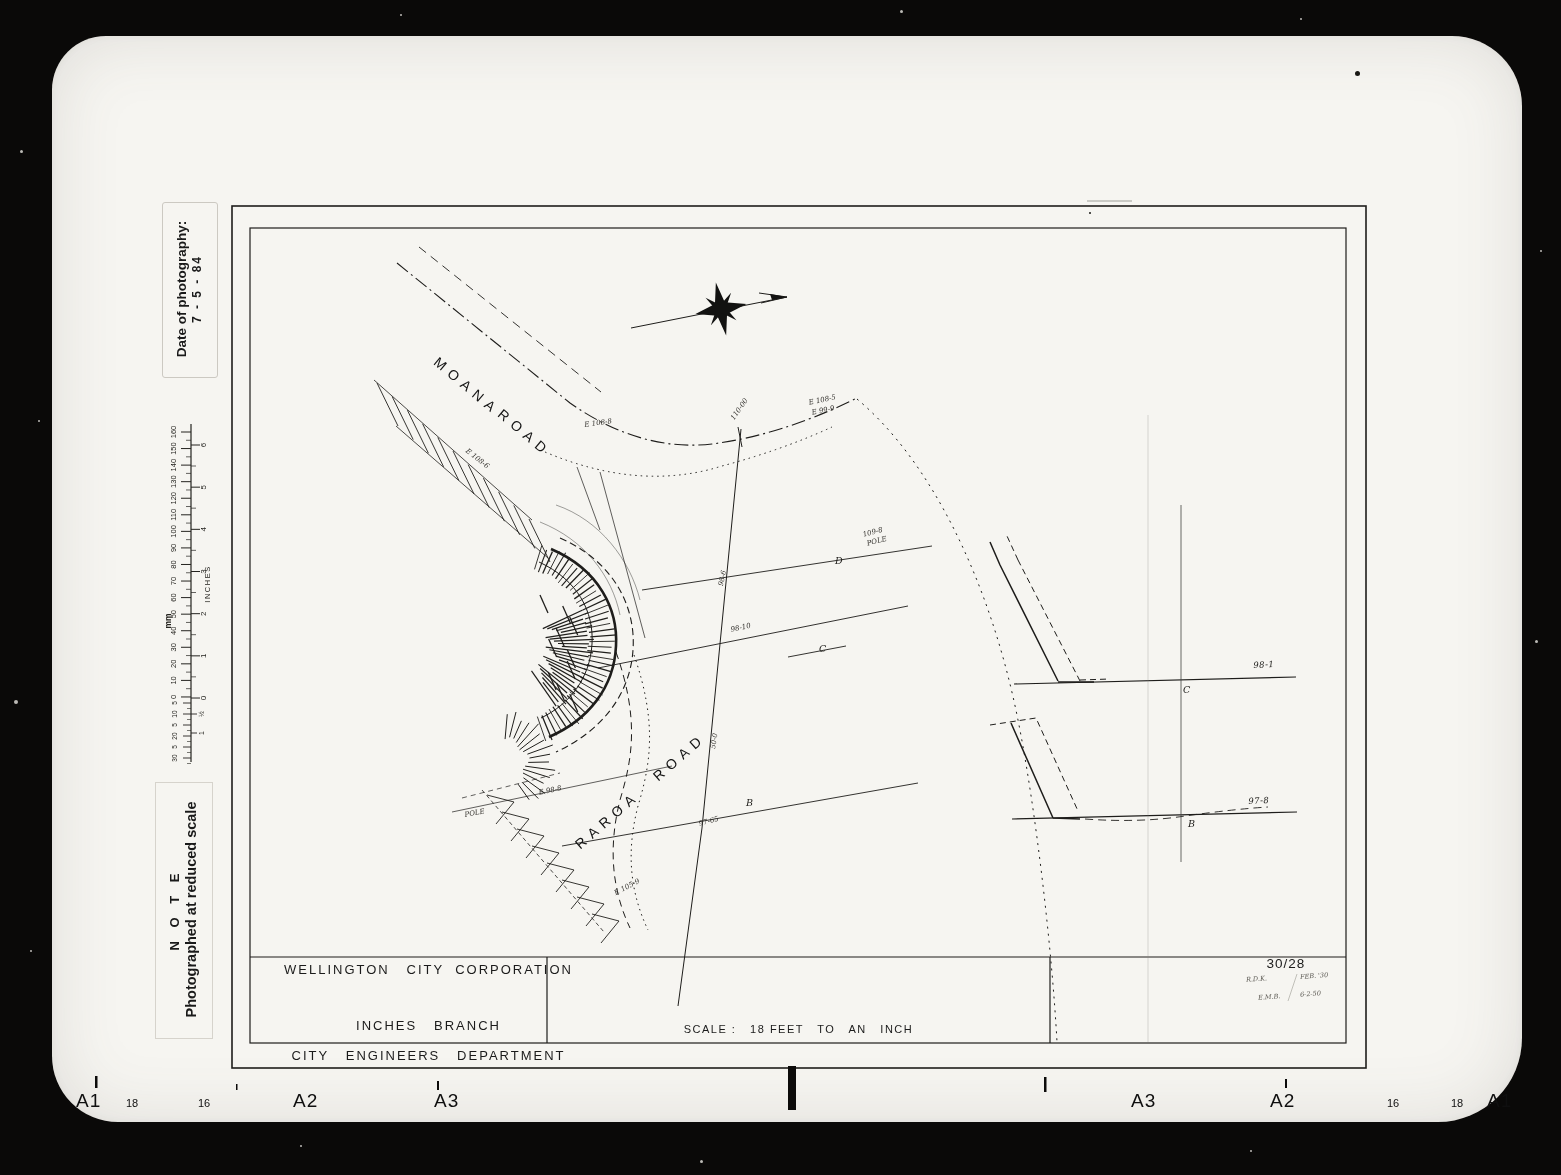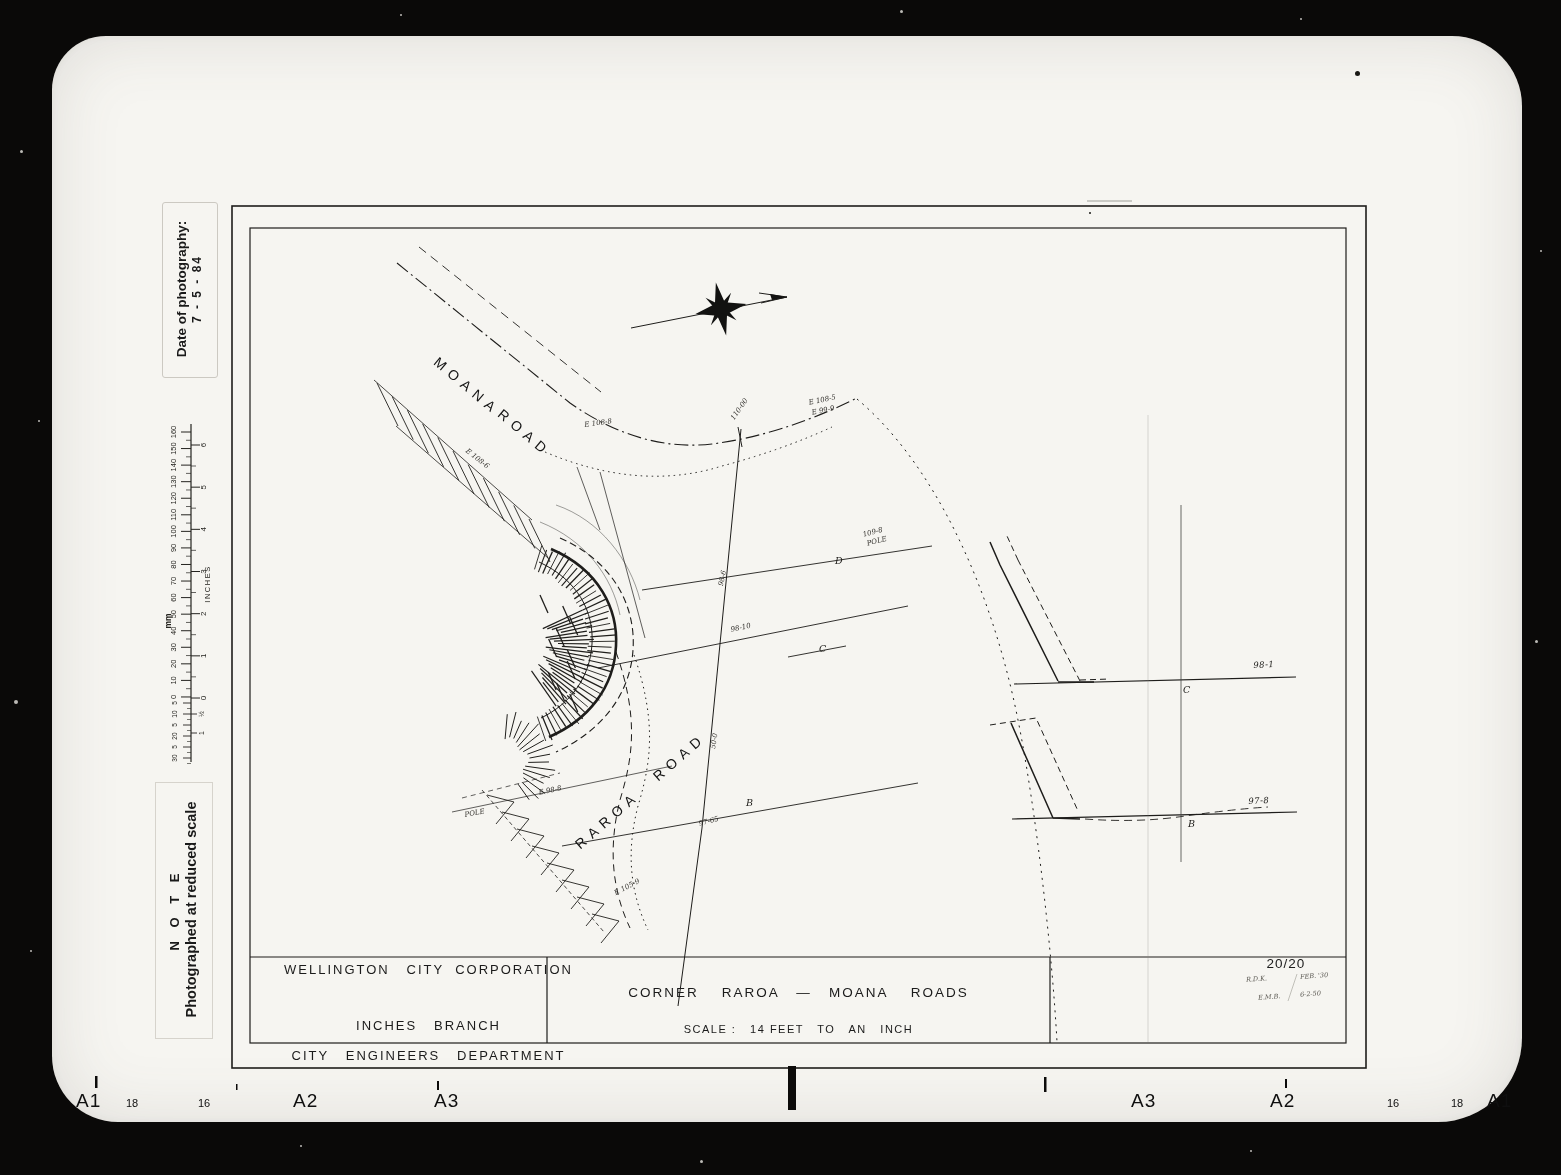--- a/index.html
+++ b/index.html
@@ -365,23 +365,22 @@
   </div>
 
   <div class="roadword" style="left:436px;top:352px;transform:rotate(40deg)">MOANA</div>
   <div class="roadword" style="left:500px;top:404px;transform:rotate(40deg)">ROAD</div>
   <div class="roadword" style="left:577px;top:838px;transform:rotate(-41deg)">RAROA</div>
   <div class="roadword" style="left:655px;top:770px;transform:rotate(-41deg)">ROAD</div>
 
   <div class="tb l" style="top:962px">WELLINGTON   CITY  CORPORATION</div>
   <div class="tb l" style="top:1048px">CITY   ENGINEERS   DEPARTMENT</div>
   <div class="tb l" style="top:1018px">INCHES   BRANCH</div>
-  <div class="tb m" style="top:985px">CORNER    RAROA   —   MOANA    ROADS</div>
-  <div class="tb m sc" style="top:1023px">SCALE :   14 FEET   TO   AN   INCH</div>
-  <div class="tb no" style="top:956px">20/20</div>
+  <div class="tb m sc" style="top:1023px">SCALE :   18 FEET   TO   AN   INCH</div>
+  <div class="tb no" style="top:956px">30/28</div>
   <div class="sig" style="left:1246px;top:975px">R.D.K.</div>
   <div class="sig" style="left:1300px;top:972px">FEB. '30</div>
   <div class="sig" style="left:1258px;top:993px">E.M.B.</div>
   <div class="sig" style="left:1300px;top:990px">6-2-50</div>
 
   <div class="layer" id="anno">
       <span class="ann s" style="left: 469px; top: 447px; transform: rotate(38deg);">E 108-6</span>
       <span class="ann s" style="left: 584px; top: 421px; transform: rotate(-8deg);">E 108-8</span>
       <span class="ann s" style="left: 729px; top: 417px; transform: rotate(-55deg);">110-00</span>
       <span class="ann s" style="left: 808px; top: 399px; transform: rotate(-12deg);">E 108-5</span>

